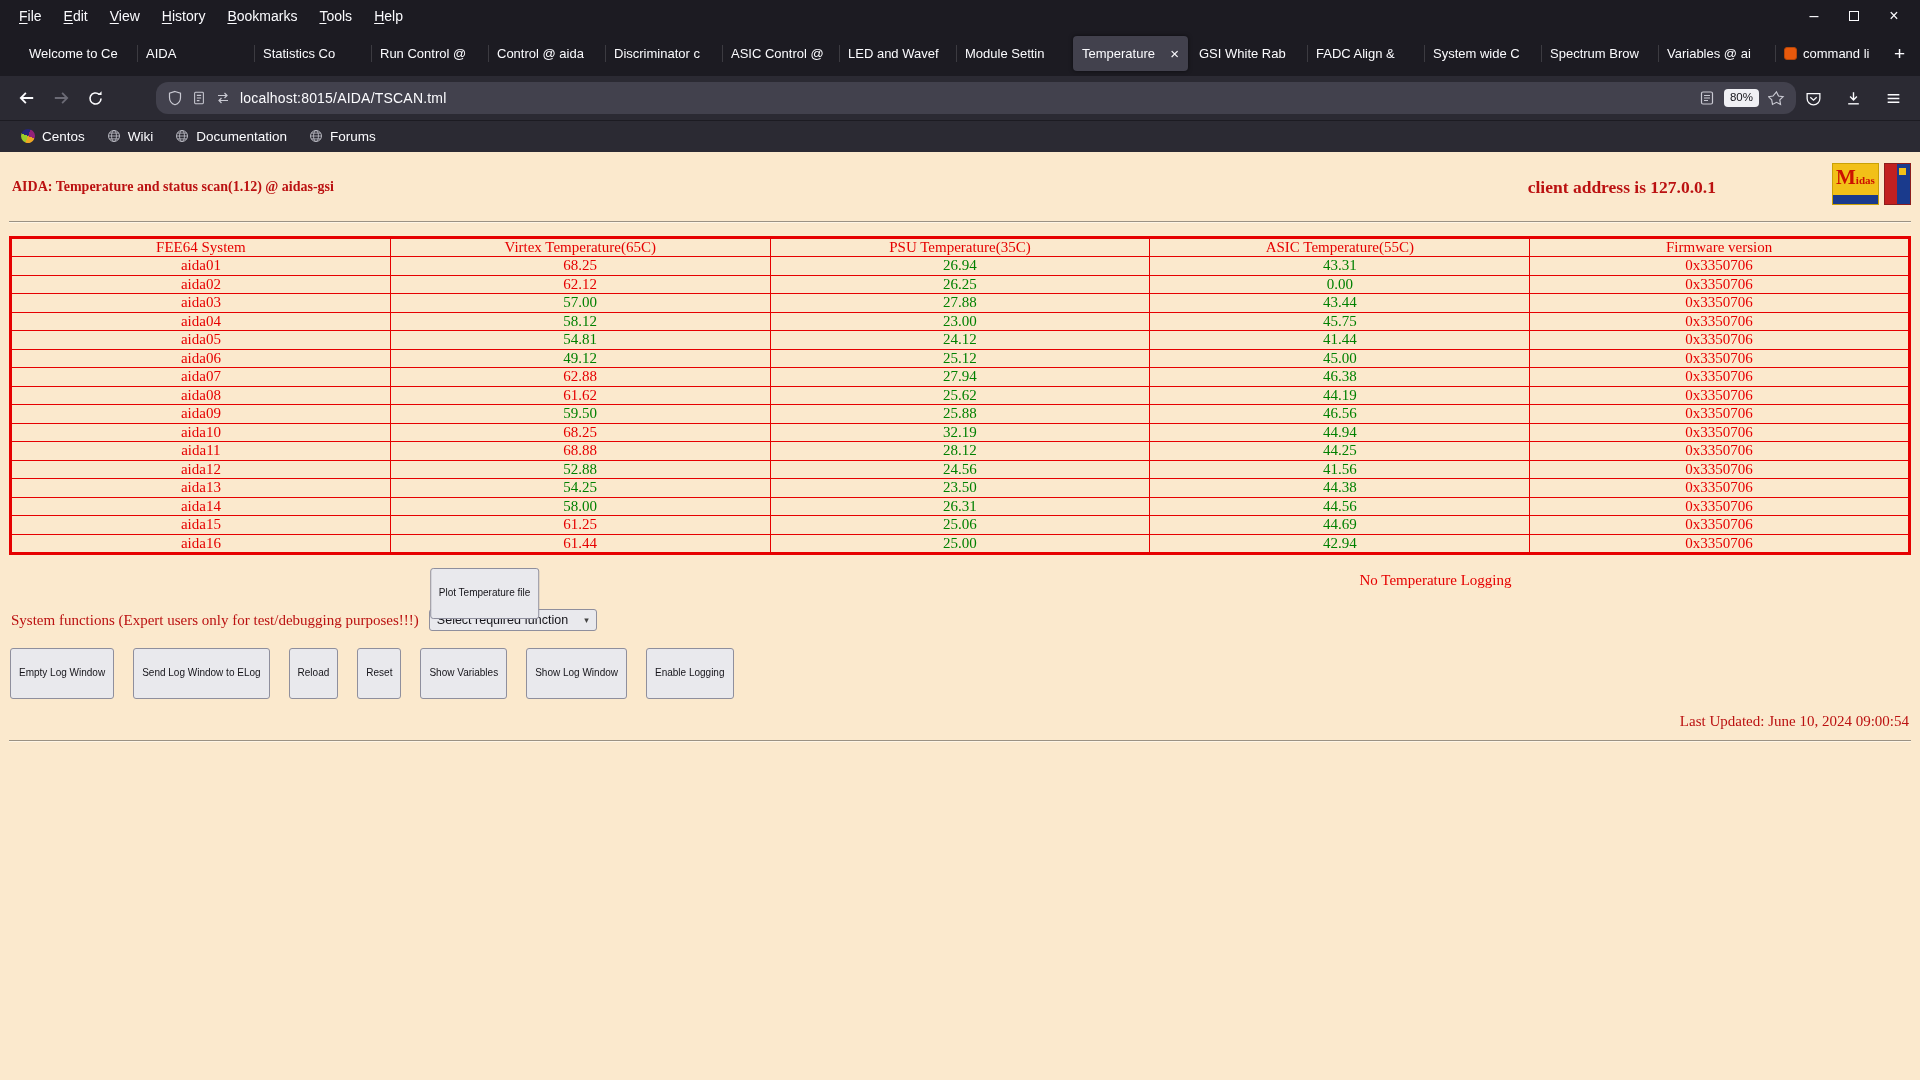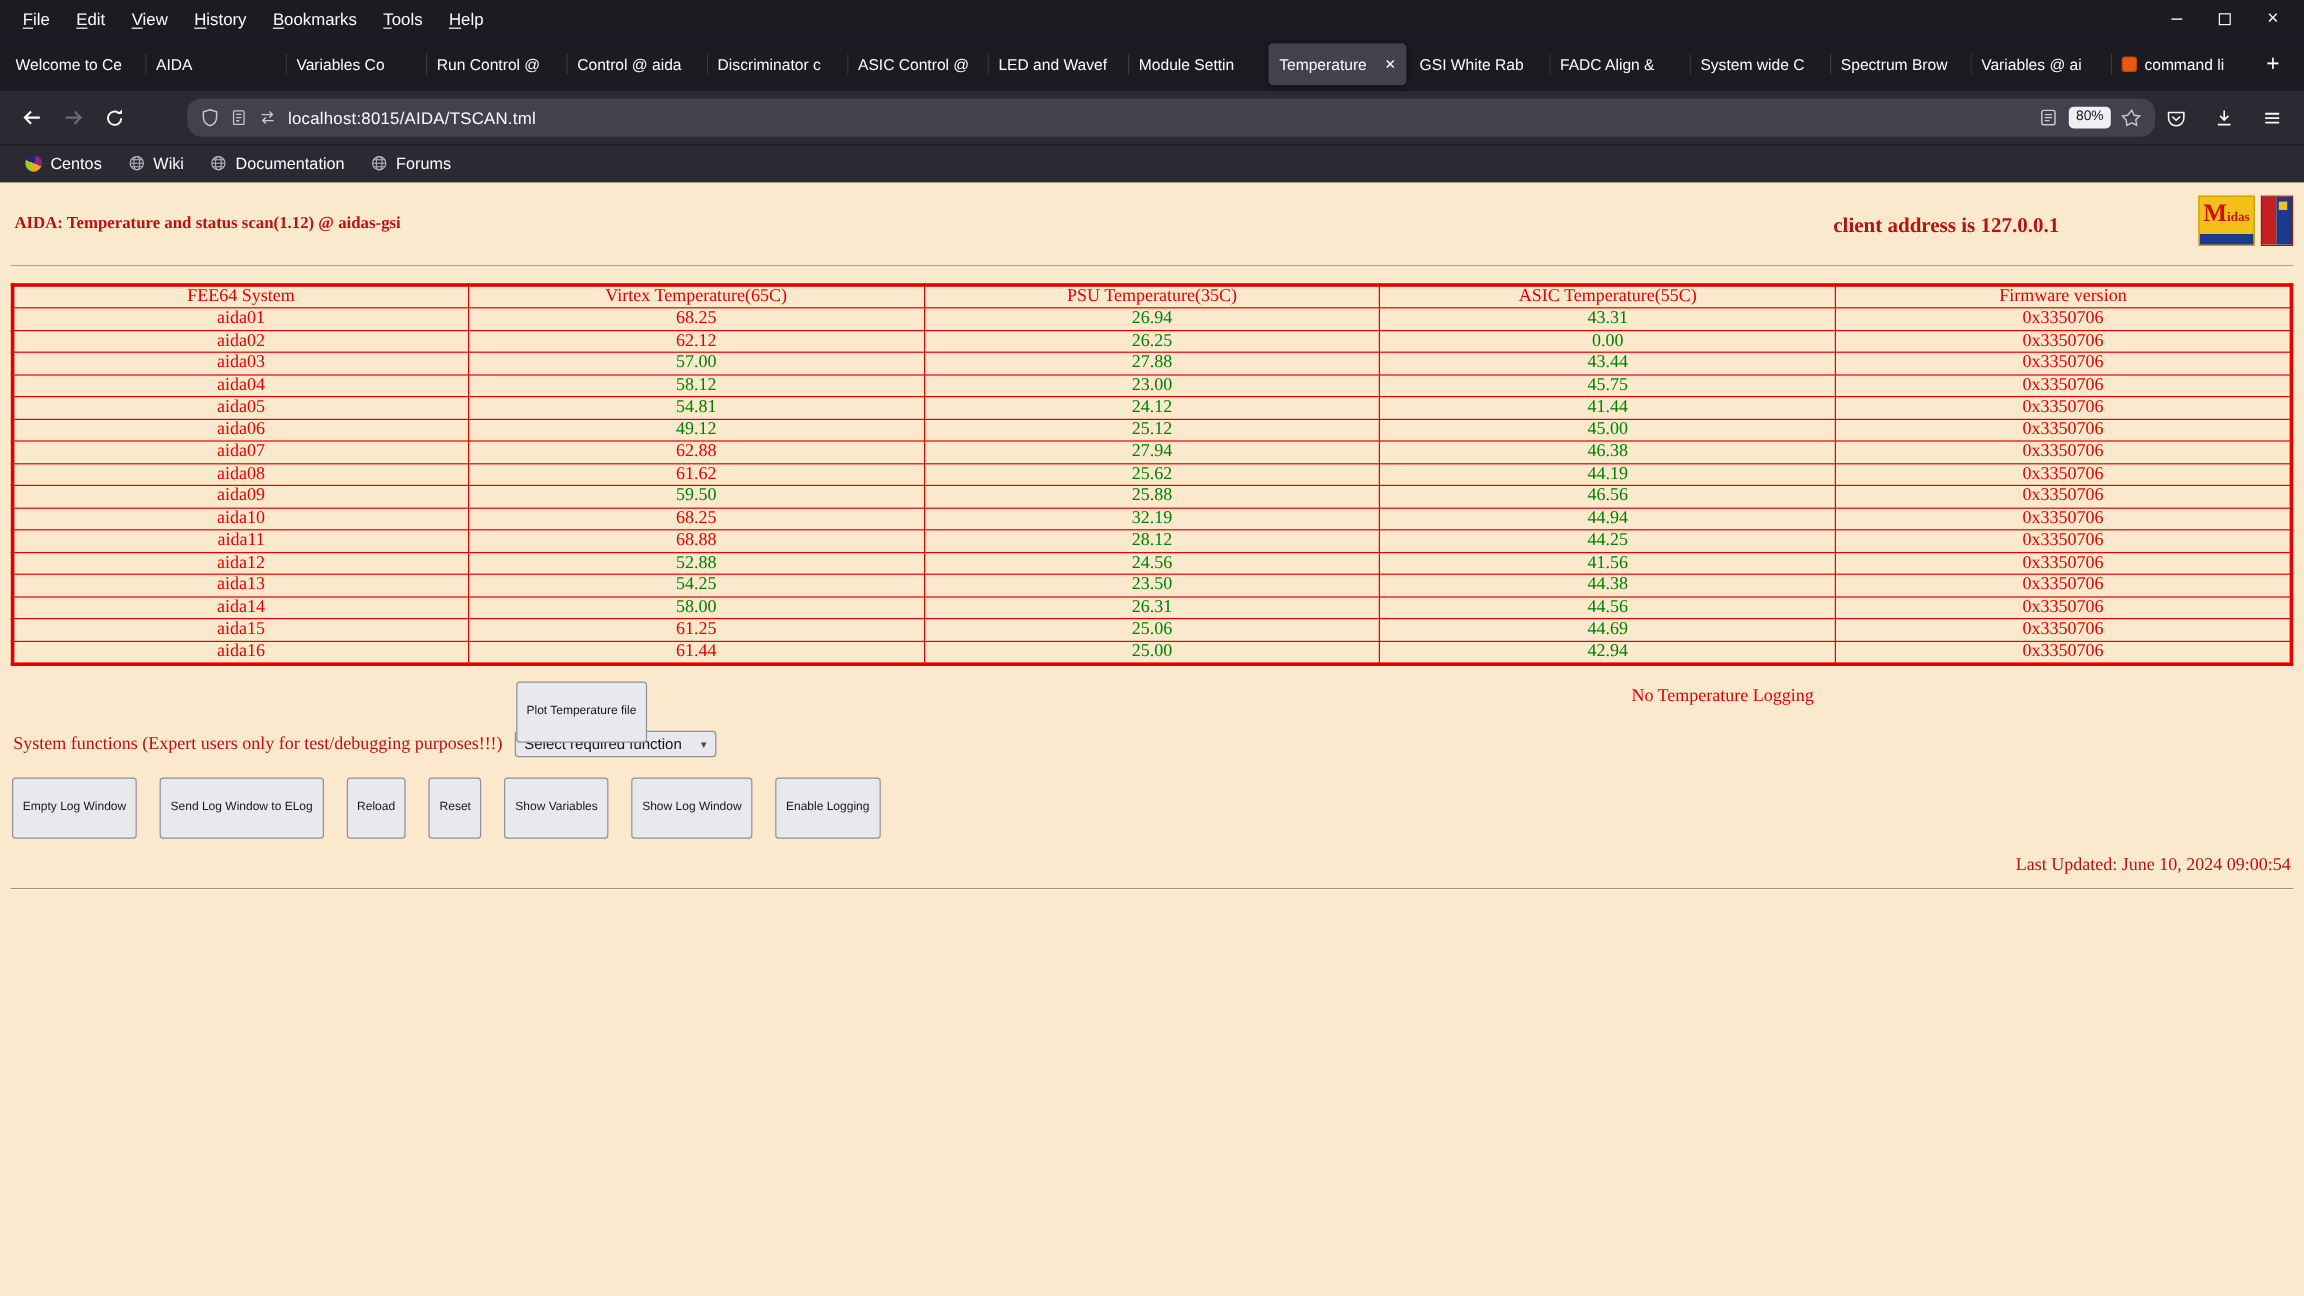--- a/index.html
+++ b/index.html
@@ -10,21 +10,21 @@
   
   .menubar{height:31px;background:var(--chrome_dark,#1c1b22);color:#fbfbfe;display:flex;align-items:center;font-size:14px}
   .menu-items{display:flex;align-items:center;padding-left:8px}
   .menu-item{padding:4px 11px;border-radius:3px;cursor:default;white-space:nowrap}
   .menu-item u{text-underline-offset:2px}
   .win-controls{margin-left:auto;display:flex;align-items:center;gap:24px;padding-right:18px}
   .win-btn{color:#fbfbfe;font-size:16px;line-height:1;display:flex;align-items:center;justify-content:center;width:16px;height:16px;cursor:default}
   .maxbox{width:10px;height:10px;border:1.5px solid #fbfbfe}
 
   
-  .tabbar{height:45px;background:var(--chrome_dark,#1c1b22);display:flex;align-items:center;padding:0 3px}
+  .tabbar{height:45px;background:var(--chrome_dark,#1c1b22);display:flex;align-items:center;padding:0 19px}
   .tab-strip{display:flex;align-items:center;height:100%}
   .tab{position:relative;flex:0 0 115px;width:115px;height:35px;margin:0 1px;border-radius:4px;display:flex;align-items:center;padding:0 9px;color:#fbfbfe;font-size:13px;cursor:default;overflow:hidden}
   .tab:not(.active)+.tab:not(.active)::before{content:"";position:absolute;left:0;top:9px;height:17px;width:1px;background:rgba(255,255,255,.14)}
   .tab.active{background:var(--chrome_light,#42414d);box-shadow:0 0 4px rgba(0,0,0,.55)}
   .tab-label{flex:1 1 auto;white-space:nowrap;overflow:hidden}
   .tab-close{flex:none;margin-left:5px;font-size:15px;line-height:1;color:#fbfbfe}
   .tab-favicon{flex:none;width:13px;height:13px;border-radius:3px;margin-right:6px}
   .tab-favicon.command{background:#e8590c;border:1px solid #b54708}
   .newtab-btn{width:32px;height:32px;border-radius:4px;color:#fbfbfe;font-size:19px;display:flex;align-items:center;justify-content:center;margin-left:3px;cursor:default}
 
@@ -110,21 +110,21 @@
     <span class="tab-label">Welcome to Ce</span>
 
   </div>
         <div class="tab">
 
     <span class="tab-label">AIDA</span>
 
   </div>
         <div class="tab">
 
-    <span class="tab-label">Variables Co</span>
+    <span class="tab-label">Statistics Co</span>
 
   </div>
         <div class="tab">
 
     <span class="tab-label">Run Control @</span>
 
   </div>
         <div class="tab">
 
     <span class="tab-label">Control @ aida</span>

